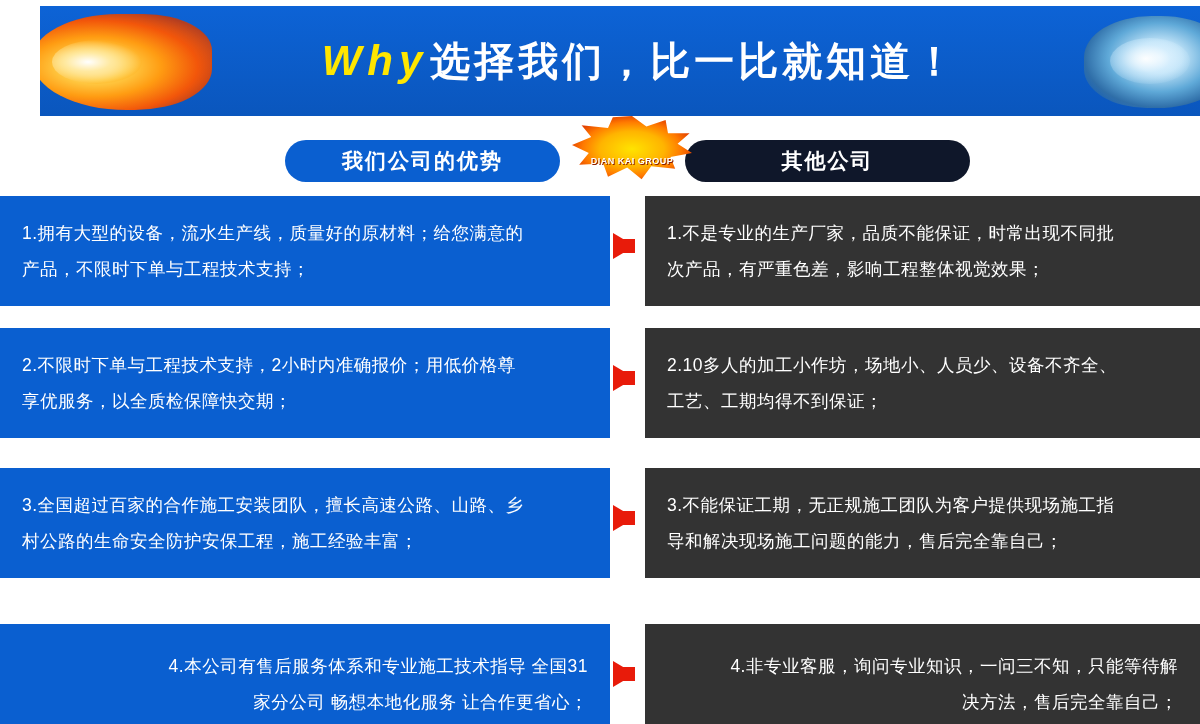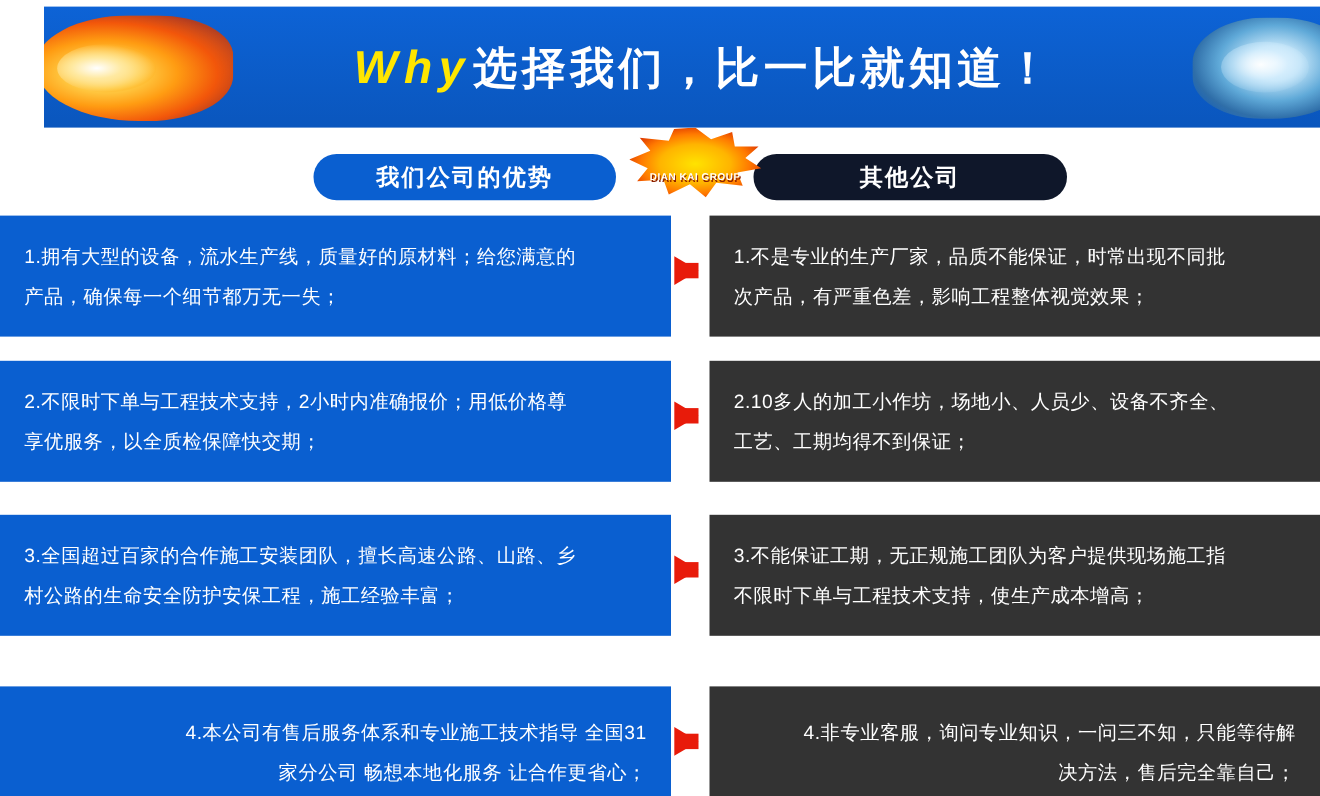--- a/index.html
+++ b/index.html
@@ -244,21 +244,21 @@
   <div class="col-head right">其他公司</div>
 
   <div class="logo">
     <div class="burst"></div>
     <div class="mark-sub">DIAN KAI GROUP</div>
   </div>
 
   <div class="row" style="top:196px;">
     <div class="box pro">
       <div class="line">1.拥有大型的设备，流水生产线，质量好的原材料；给您满意的</div>
-      <div class="line">产品，确保每一个细节都万无一失；</div>
+      <div class="line">产品，不限时下单与工程技术支持；</div>
     </div>
     <div class="arrow"></div>
     <div class="box con">
       <div class="line">1.不是专业的生产厂家，品质不能保证，时常出现不同批</div>
       <div class="line">次产品，有严重色差，影响工程整体视觉效果；</div>
     </div>
   </div>
 
   <div class="row" style="top:328px;">
     <div class="box pro">
@@ -273,21 +273,21 @@
   </div>
 
   <div class="row" style="top:468px;">
     <div class="box pro">
       <div class="line">3.全国超过百家的合作施工安装团队，擅长高速公路、山路、乡</div>
       <div class="line">村公路的生命安全防护安保工程，施工经验丰富；</div>
     </div>
     <div class="arrow"></div>
     <div class="box con">
       <div class="line">3.不能保证工期，无正规施工团队为客户提供现场施工指</div>
-      <div class="line">不限时下单与工程技术支持，使生产成本增高；</div>
+      <div class="line">导和解决现场施工问题的能力，售后完全靠自己；</div>
     </div>
   </div>
 
   <div class="row" style="top:624px;height:120px;text-align:right;">
     <div class="box pro">
       <div class="line">4.本公司有售后服务体系和专业施工技术指导 全国31</div>
       <div class="line">  家分公司 畅想本地化服务 让合作更省心；</div>
     </div>
     <div class="arrow"></div>
     <div class="box con">

